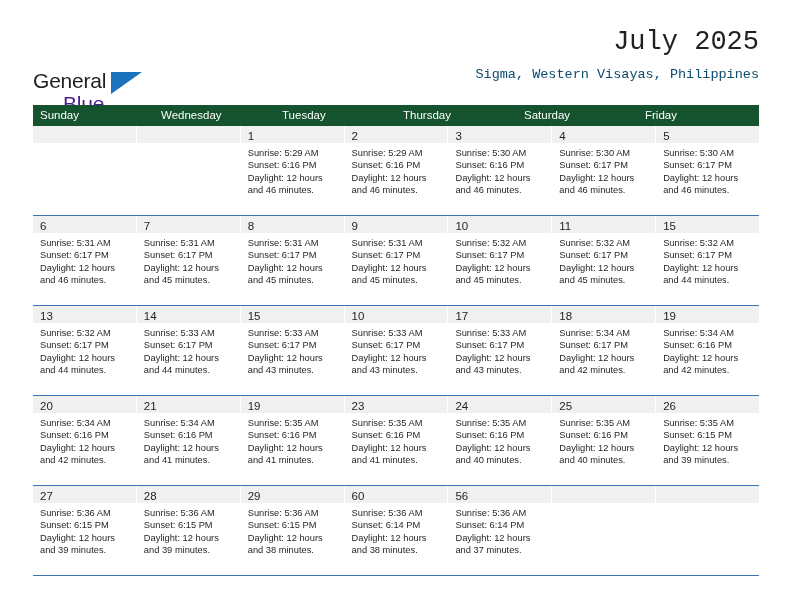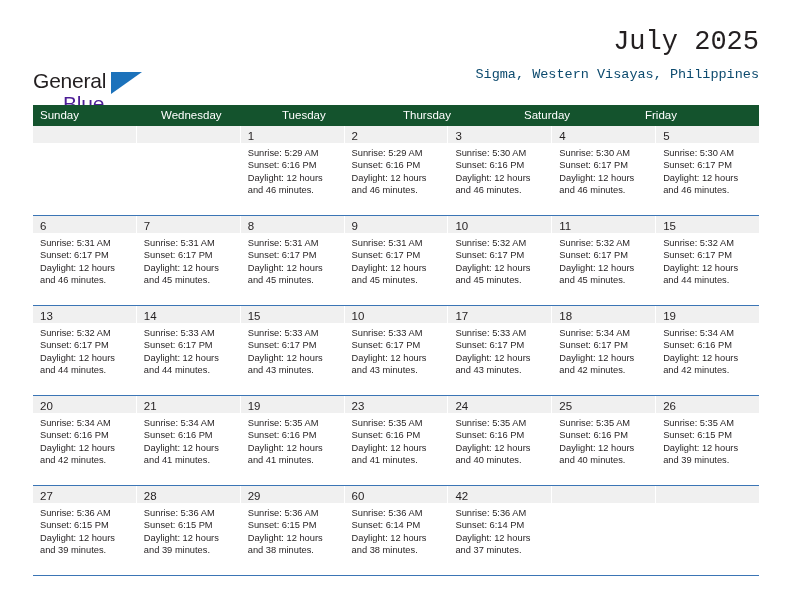--- a/index.html
+++ b/index.html
@@ -457,21 +457,21 @@
           <div class="day-cell">
             <div class="day-number-band"><span class="day-number">60</span></div>
             <div class="day-info">
               <div class="info-line">Sunrise: 5:36 AM</div>
               <div class="info-line">Sunset: 6:14 PM</div>
               <div class="info-line">Daylight: 12 hours</div>
               <div class="info-line">and 38 minutes.</div>
             </div>
           </div>
           <div class="day-cell">
-            <div class="day-number-band"><span class="day-number">42</span></div>
+            <div class="day-number-band"><span class="day-number">56</span></div>
             <div class="day-info">
               <div class="info-line">Sunrise: 5:36 AM</div>
               <div class="info-line">Sunset: 6:14 PM</div>
               <div class="info-line">Daylight: 12 hours</div>
               <div class="info-line">and 37 minutes.</div>
             </div>
           </div>
           <div class="day-cell empty">
             <div class="day-number-band"><span class="day-number"></span></div>
           </div>

